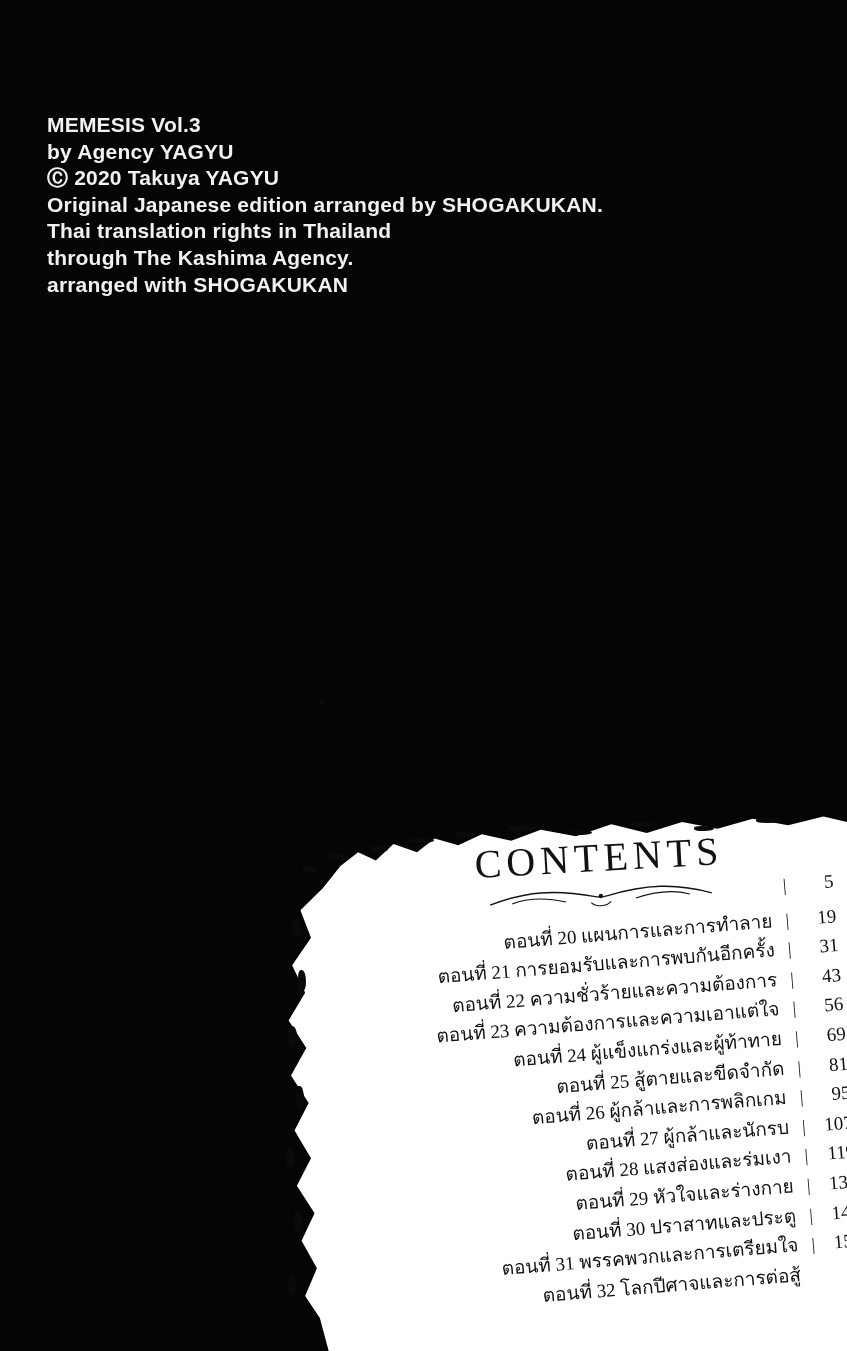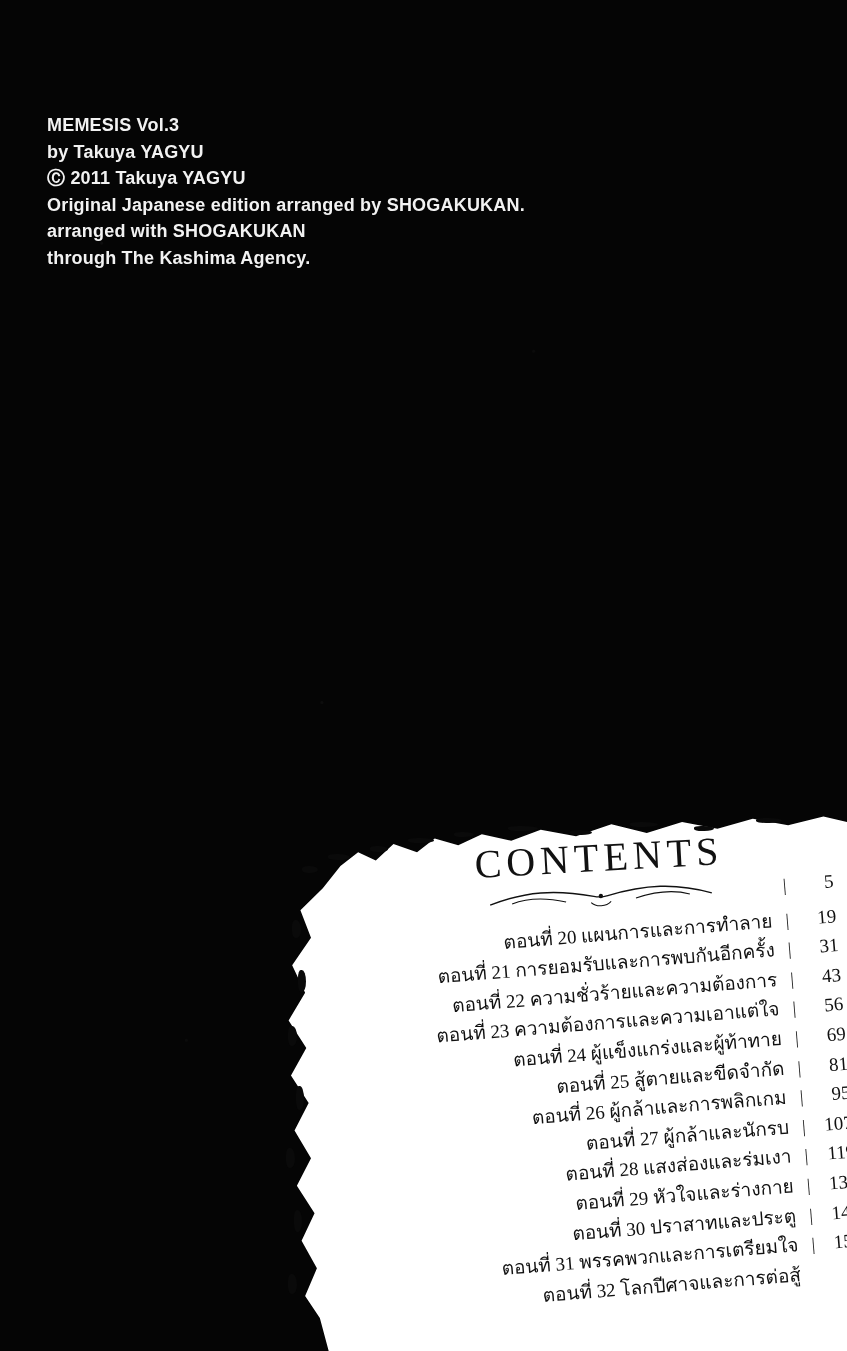--- a/index.html
+++ b/index.html
@@ -33,21 +33,21 @@
       radial-gradient(circle at 55% 88%, rgba(255,255,255,0.02) 0 1px, transparent 2px);
     pointer-events: none;
   }
 
   
   .copyright {
     position: absolute;
     left: 47px;
     top: 112px;
     color: #f2f2f2;
-    font-size: 18px;
+    font-size: 21px;
     font-weight: bold;
     line-height: 26.6px;
     letter-spacing: 0.2px;
     white-space: nowrap;
   }
   .copyright .line {
     display: block;
   }
 
   
@@ -142,25 +142,26 @@
   .toc-row.first .label { text-align: right; }
 </style>
 </head>
 <body>
 
 <div class="page">
   <div class="grain"></div>
 
   <div class="copyright">
     <span class="line">MEMESIS Vol.3</span>
-    <span class="line">by Takuya YAGYU</span>
-    <span class="line">Ⓒ 2011 Takuya YAGYU</span>
+    <span class="line">by Agency YAGYU</span>
+    <span class="line">Ⓒ 2020 Takuya YAGYU</span>
     <span class="line">Original Japanese edition arranged by SHOGAKUKAN.</span>
+    <span class="line">Thai translation rights in Thailand</span>
+    <span class="line">through The Kashima Agency.</span>
     <span class="line">arranged with SHOGAKUKAN</span>
-    <span class="line">through The Kashima Agency.</span>
   </div>
 
   <div class="contents-panel">
     <div class="paper"></div>
 
     <div class="fleck" style="left:44px; top:66px; width:16px; height:7px;"></div>
     <div class="fleck" style="left:70px; top:54px; width:22px; height:6px;"></div>
     <div class="fleck" style="left:112px; top:46px; width:18px; height:6px;"></div>
     <div class="fleck" style="left:150px; top:38px; width:26px; height:5px;"></div>
     <div class="fleck" style="left:196px; top:32px; width:20px; height:5px;"></div>

